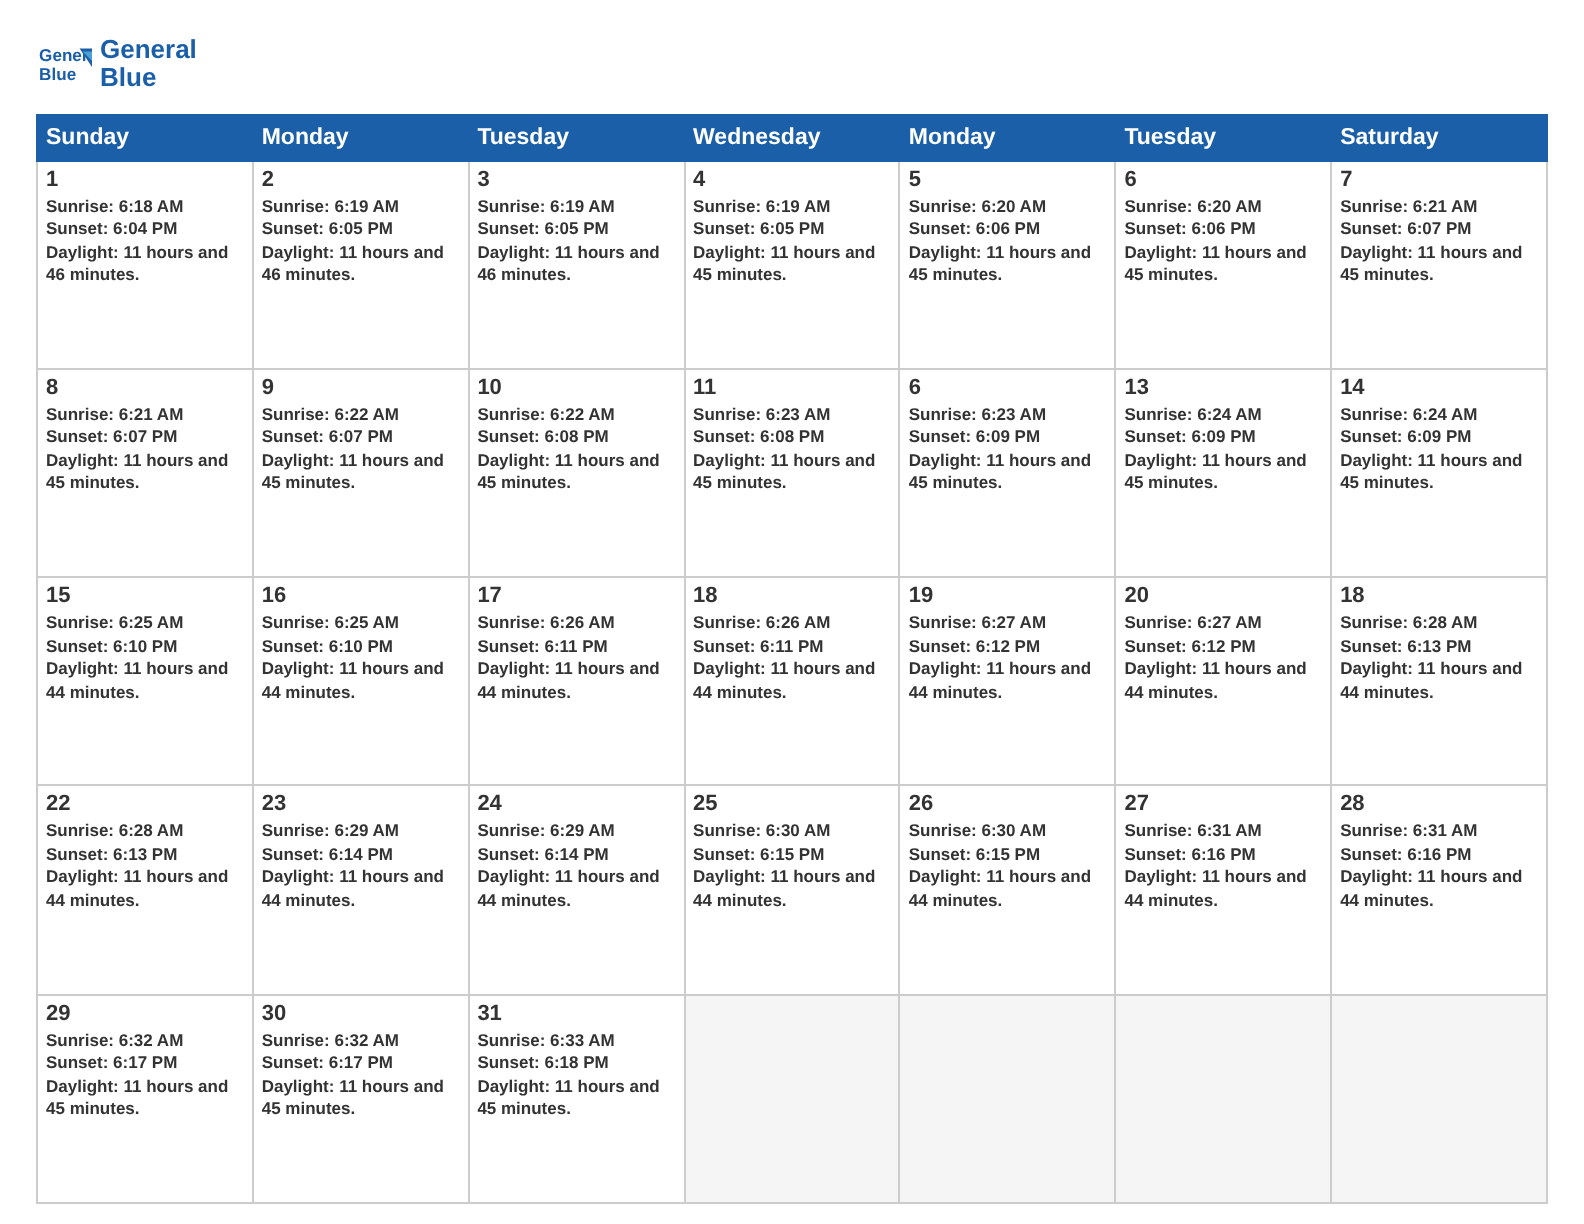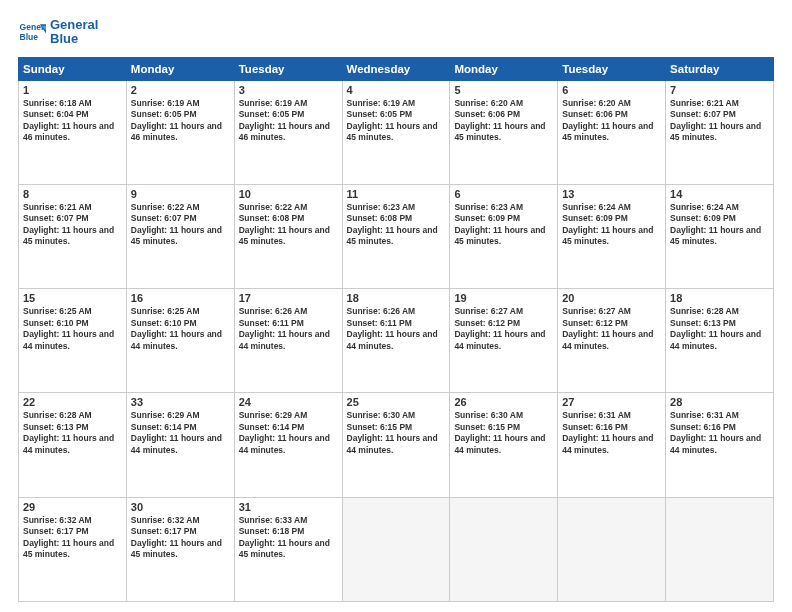--- a/index.html
+++ b/index.html
@@ -309,21 +309,21 @@
         <tr>
           <td>
     <span class="day-num">22</span>
     <div class="day-info">
       Sunrise: 6:28 AM<br>
       Sunset: 6:13 PM<br>
       Daylight: 11 hours and 44 minutes.
     </div>
   </td>
           <td>
-    <span class="day-num">33</span>
+    <span class="day-num">23</span>
     <div class="day-info">
       Sunrise: 6:29 AM<br>
       Sunset: 6:14 PM<br>
       Daylight: 11 hours and 44 minutes.
     </div>
   </td>
           <td>
     <span class="day-num">24</span>
     <div class="day-info">
       Sunrise: 6:29 AM<br>

